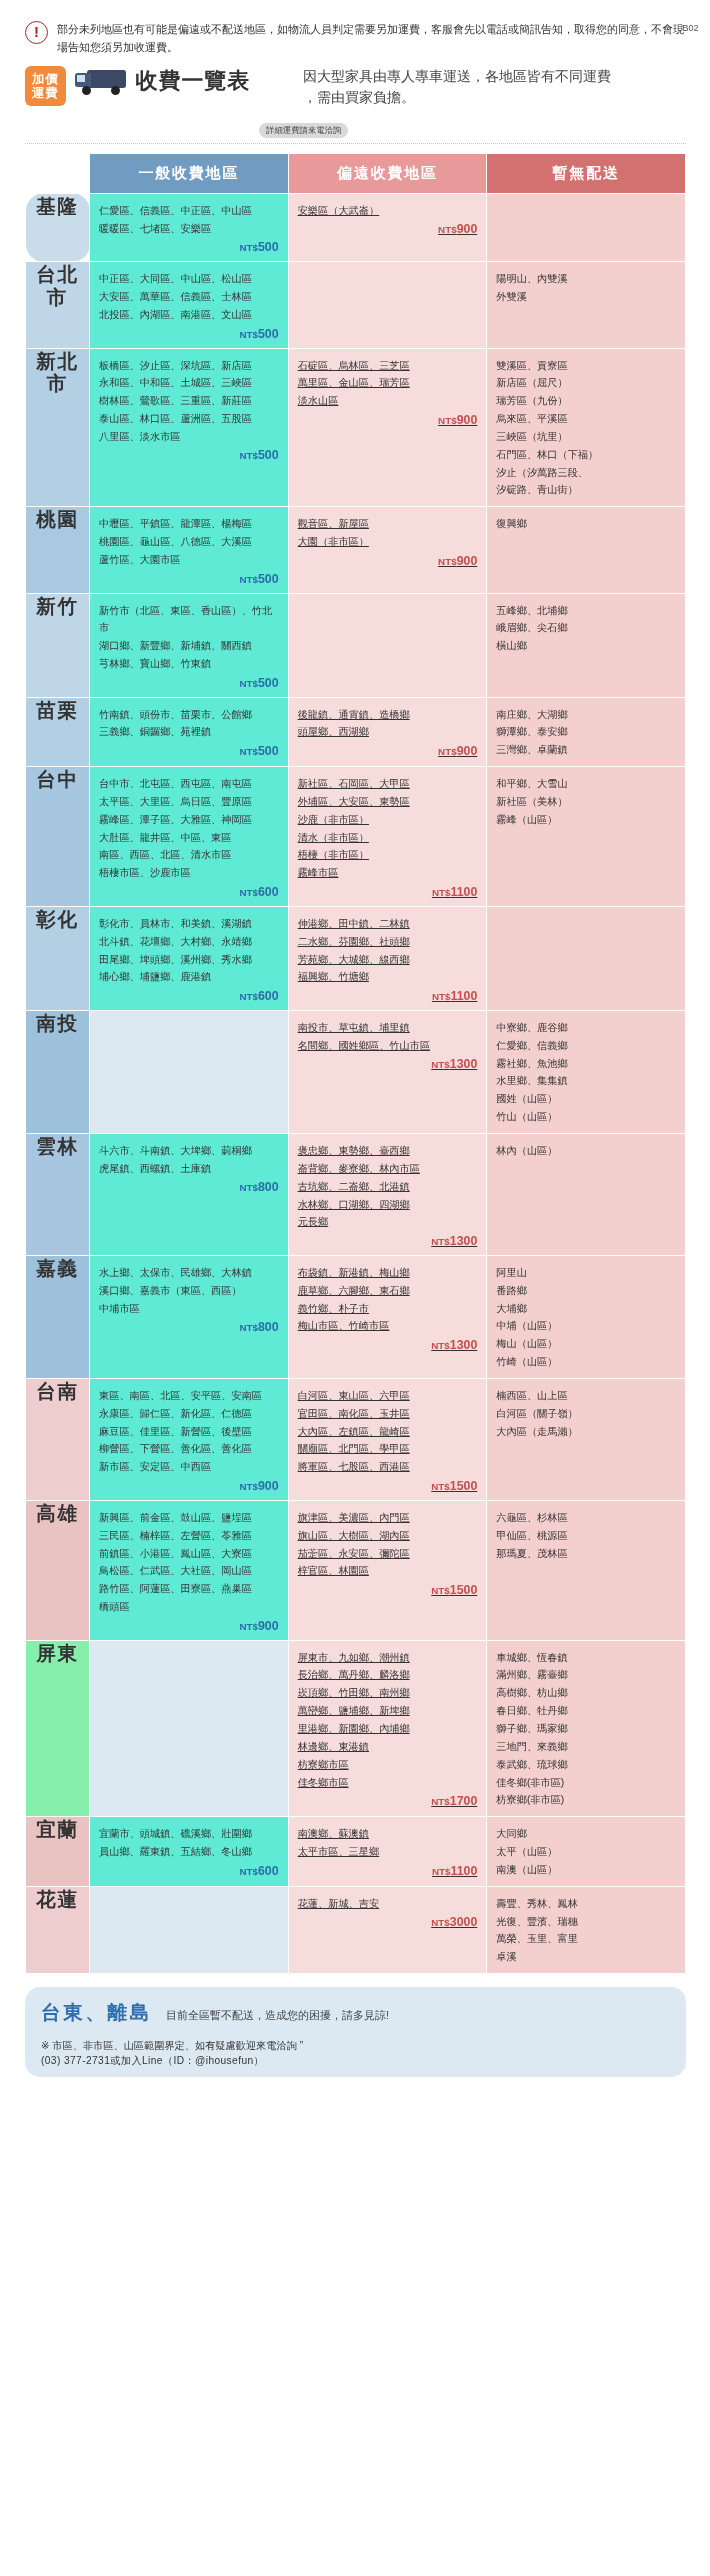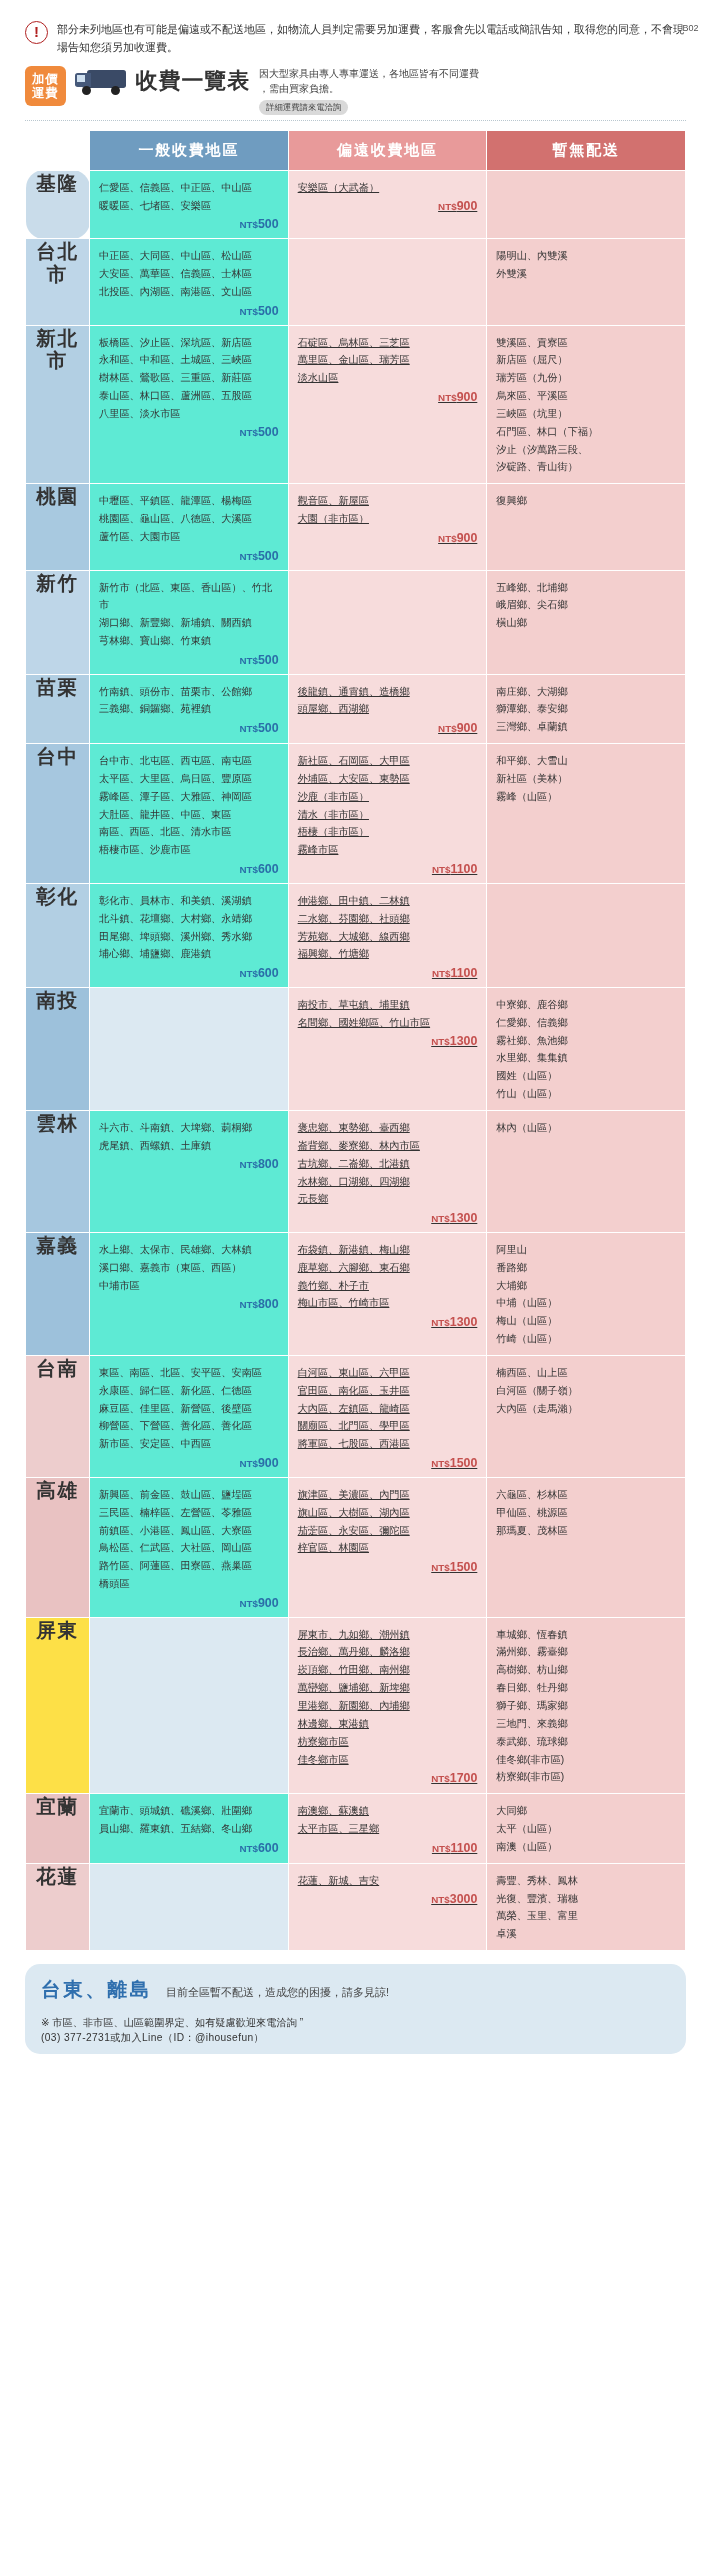--- a/index.html
+++ b/index.html
@@ -41,23 +41,23 @@
     font-size:12.4px; font-weight:bold; line-height:1.15;
     padding:5.3px 7px; text-align:center; letter-spacing:0.9px;
   }
   .truck { width:52px; height:30px; position:relative; }
   .truck .body { position:absolute; left:12.4px; top:3.6px; width:39px; height:18px; background:#3a4a66; border-radius:2.7px; }
   .truck .cab  { position:absolute; left:0px; top:7px; width:16px; height:14px; background:#46597a; border-radius:2.7px 0 0 2.7px;}
   .truck .win  { position:absolute; left:2.7px; top:9px; width:8px; height:6.2px; background:#cfe0f0; }
   .truck .w1, .truck .w2 { position:absolute; bottom:1.8px; width:9px; height:9px; background:#222; border-radius:50%; }
   .truck .w1 { left:7px; } .truck .w2 { left:36px; }
   .banner-title { font-size:22px; font-weight:bold; color:#333; letter-spacing:0.9px; }
-  .banner-sub { font-size:10px; line-height:1.5; color:#444; }
+  .banner-sub { font-size:14px; line-height:1.5; color:#444;margin-left:44px; }
   .banner-pill {
-    display:inline-block; margin-top:4px;
+    display:inline-block; margin-top:15px;
     background:#d9d9d9; color:#444; border-radius:8px;
     font-size:8.4px; padding:1.8px 7px;
   }
   .dotline { border-top:1.8px dotted #b9c7cf; margin: 5.3px 25px 0 25px; }
 
   
   table.fee {
     width: 661px; margin: 9px 25px 0 25px;
     border-collapse: collapse; table-layout: fixed;
   }
@@ -83,21 +83,21 @@
   .pink  { background:#f7dcdc;text-decoration:underline; } .pink  .price { color:#c4504e; }
   .rose  { background:#f3cfce; }
   .empty-blue { background:#dce9f2; } .empty-pink { background:#f7dcdc; } .empty-rose { background:#f3cfce; }
 
   .reg-keelung{background:#c9dcea;border-radius:18px;} .reg-taipei{background:#bed6e8;}
   .reg-ntp{background:#b2cfe3;} .reg-taoyuan{background:#a8c9e0;}
   .reg-hsinchu{background:#bed6e8;} .reg-miaoli{background:#b2cfe3;}
   .reg-taichung{background:#a6c7df;} .reg-changhua{background:#b2cfe3;}
   .reg-nantou{background:#9dc1db;} .reg-yunlin{background:#a6c7df;}
   .reg-chiayi{background:#9dc1db;} .reg-tainan{background:#edcdcd;}
-  .reg-kaohsiung{background:#e9c2c2;} .reg-pingtung{background:#fde047;}
+  .reg-kaohsiung{background:#e9c2c2;} .reg-pingtung{background:#86efac;}
   .reg-yilan{background:#e9c2c2;} .reg-hualien{background:#edcdcd;}
 
   
   .footer {
     width:661px; margin:12.4px 25px 0 25px;
     background:#dce9f2; border-radius:15px;
     padding:12.4px 16px 9px 16px;
   }
   .footer-row { display:flex; align-items:baseline; gap:14px; }
   .footer-title { font-size:19.5px; font-weight:bold; color:#2f6fae; letter-spacing:2.7px; }

